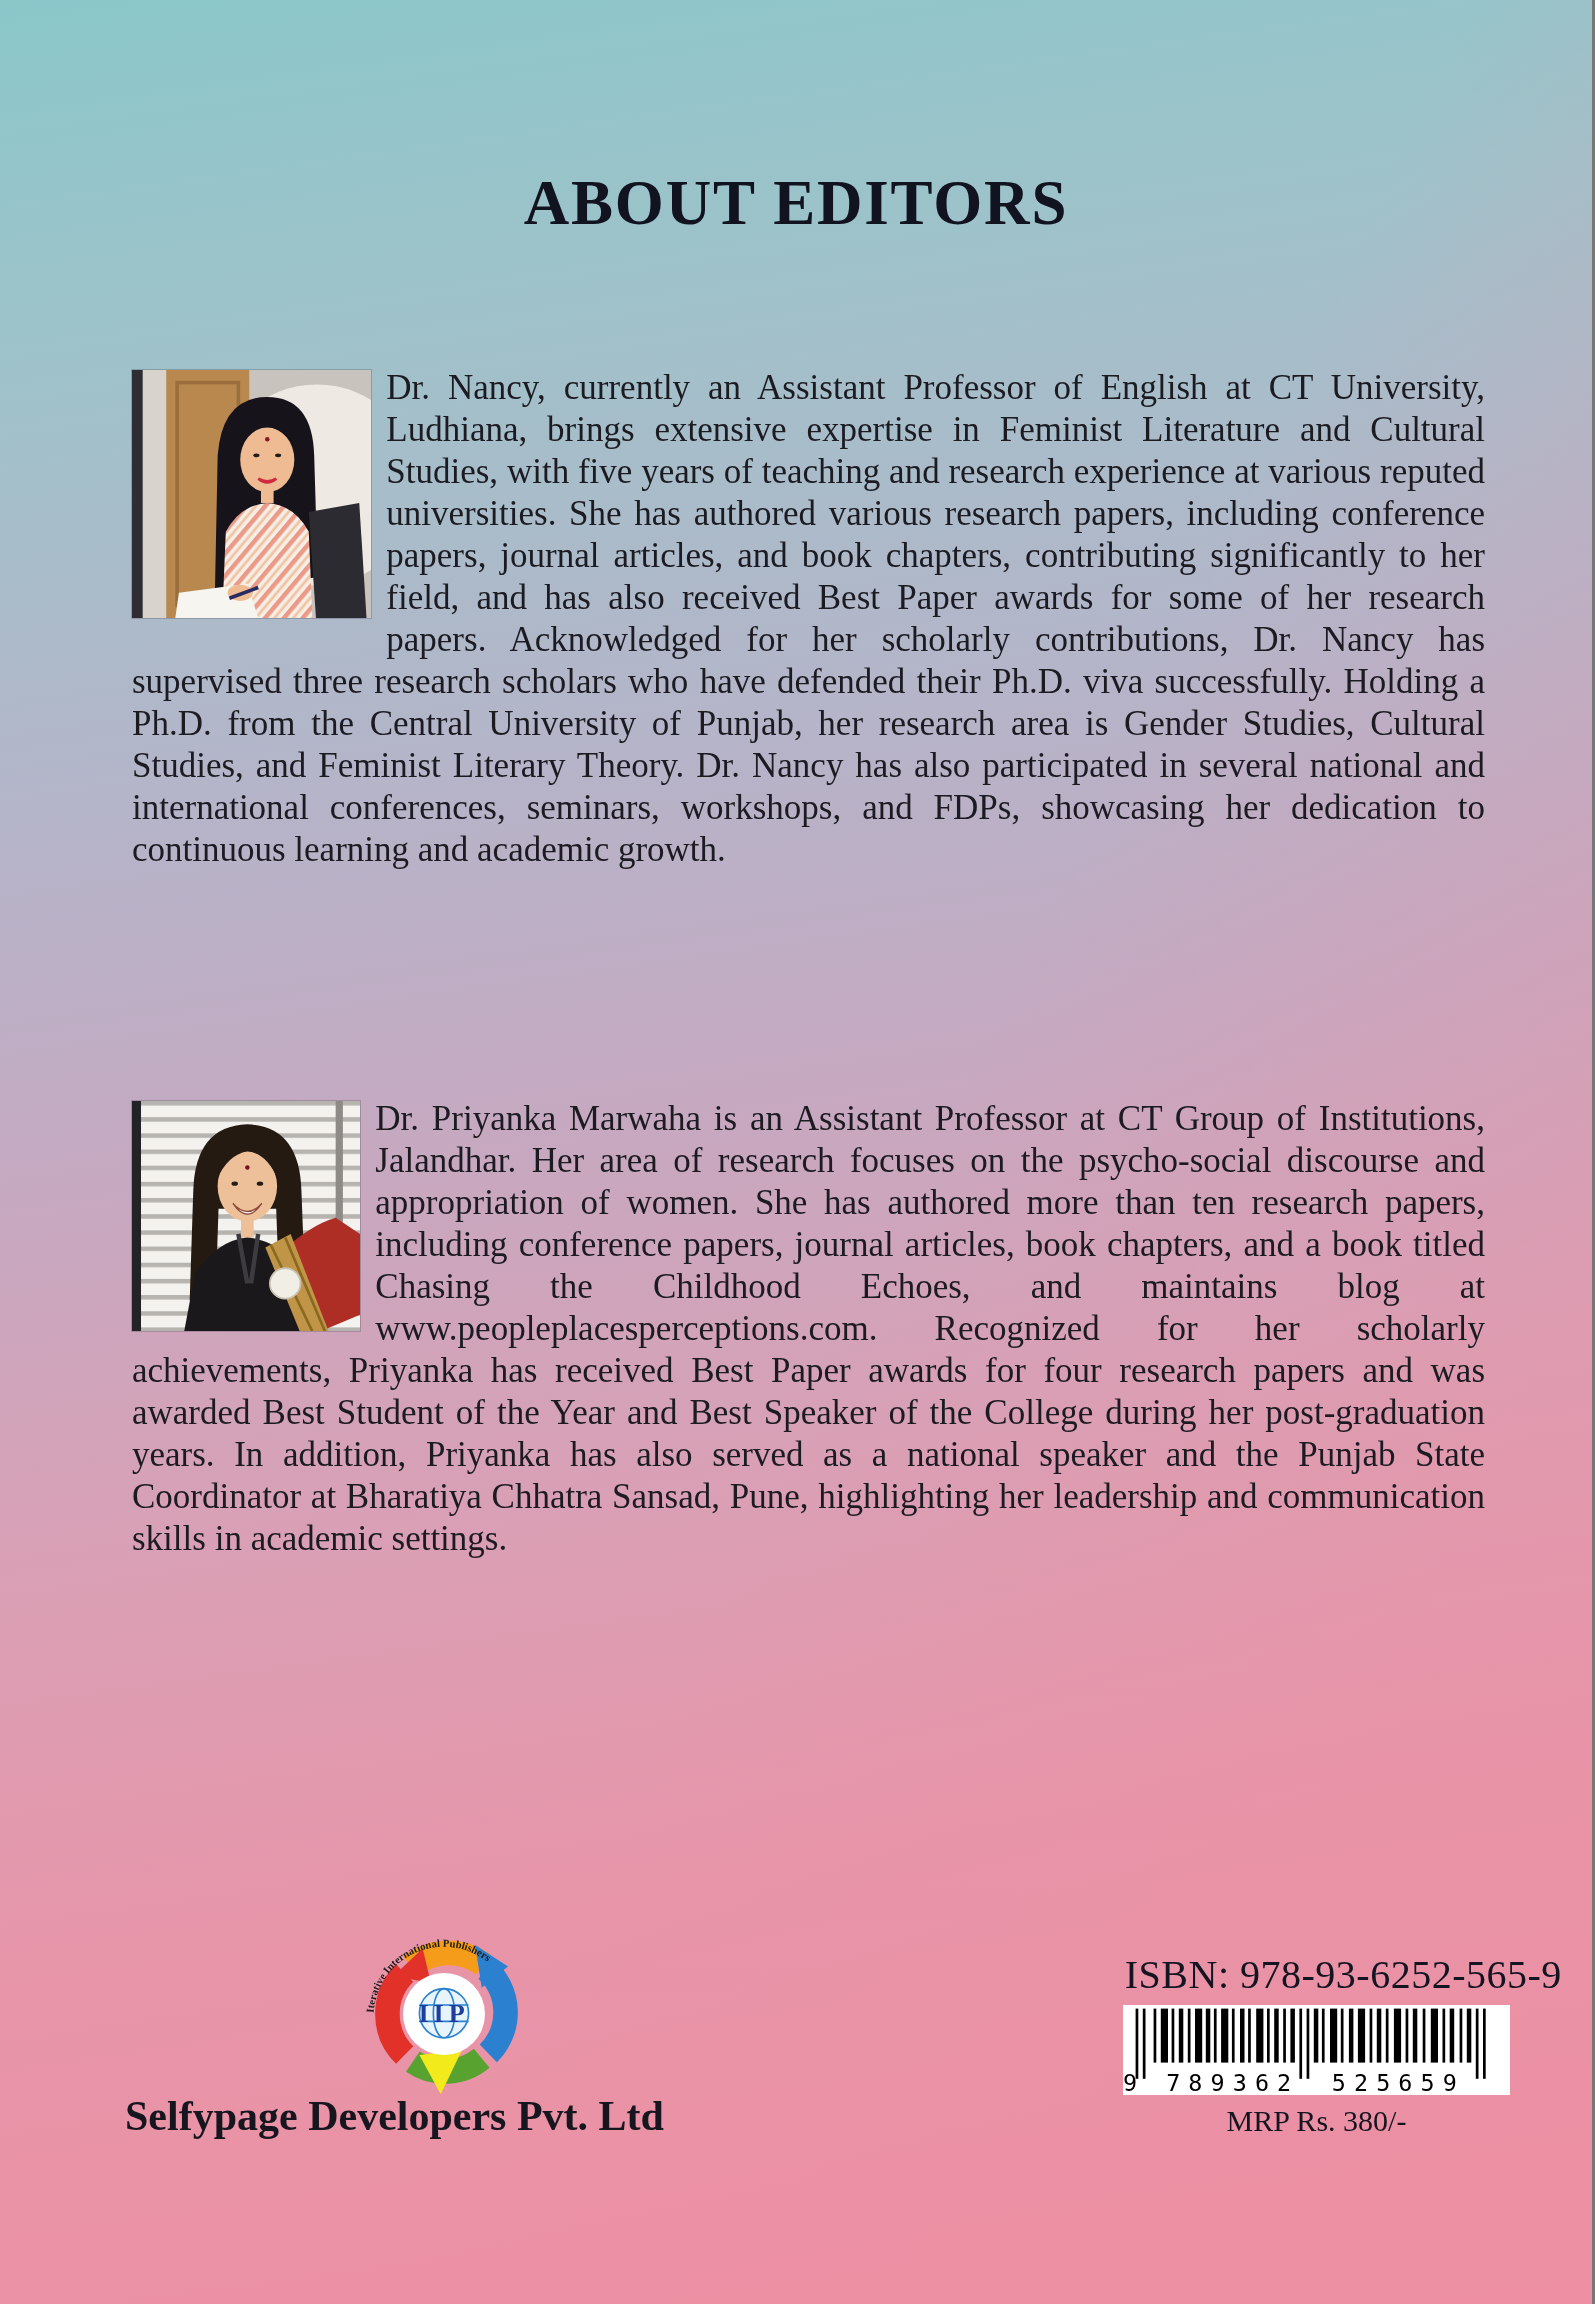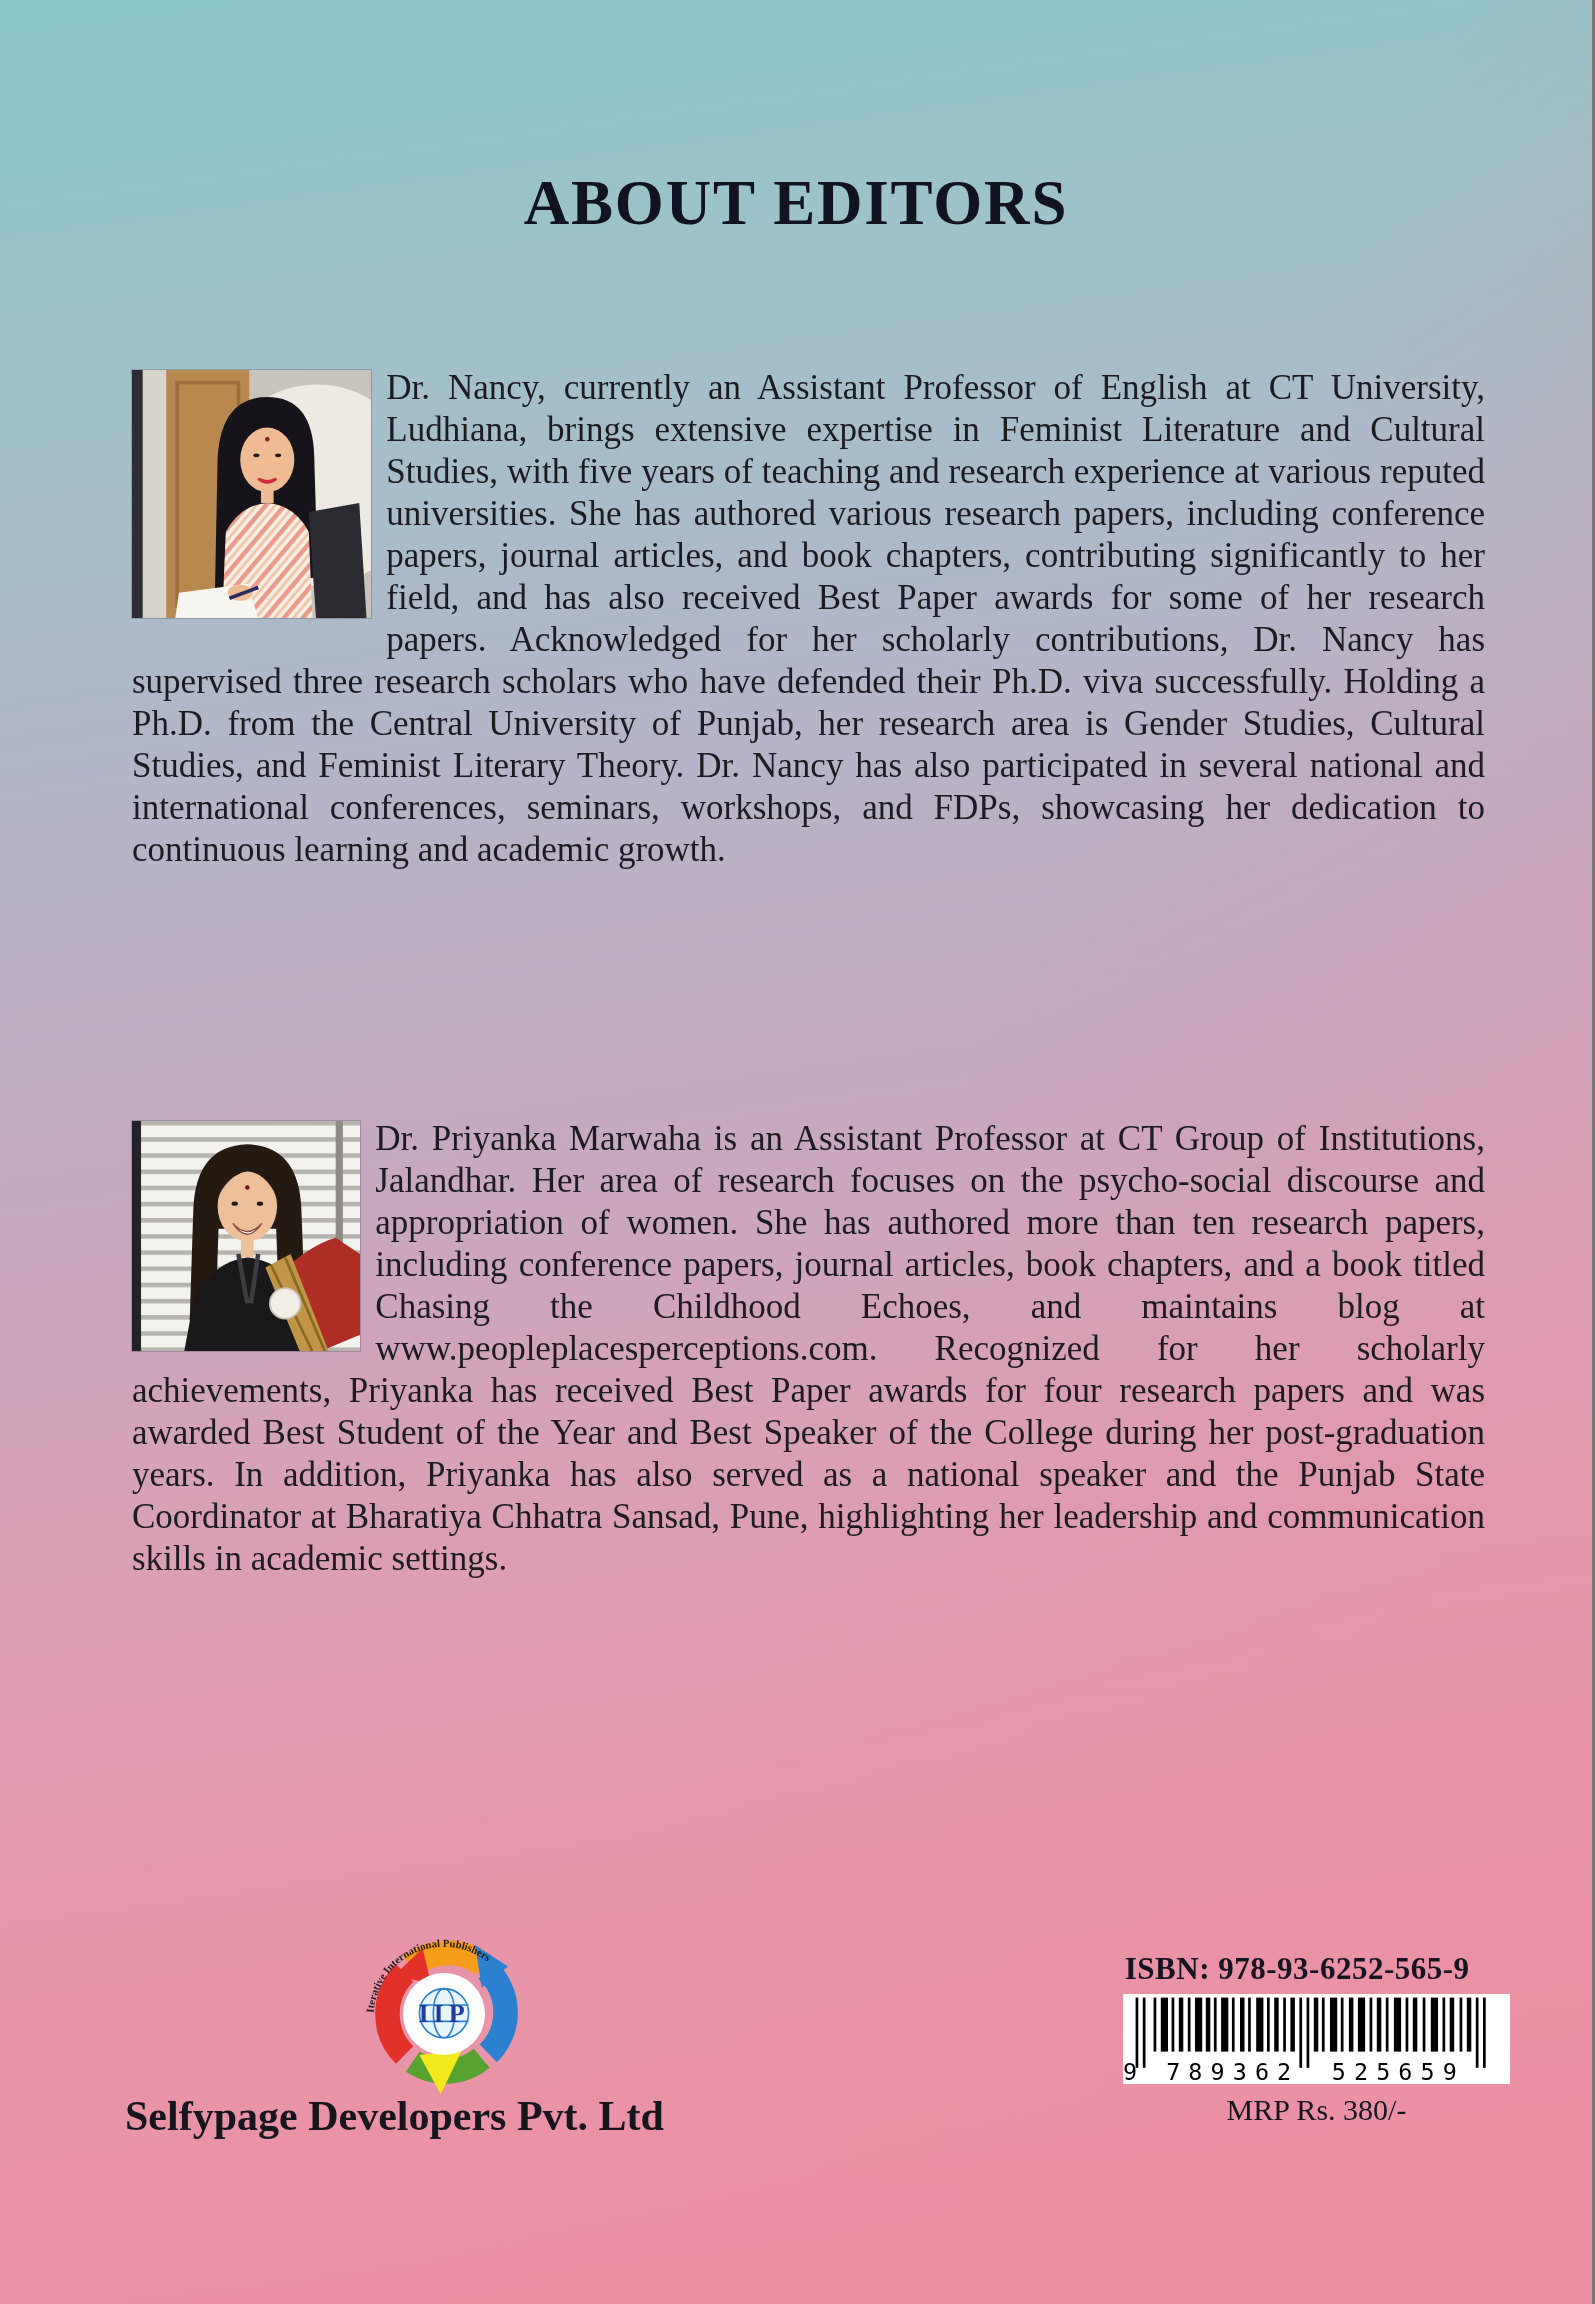--- a/index.html
+++ b/index.html
@@ -18,21 +18,21 @@
   .title{
     position:absolute;top:167px;left:0;width:100%;
     margin:0;text-align:center;
     font-size:63px;font-weight:bold;letter-spacing:1.8px;color:#121320;
   }
   .bio{
     position:absolute;left:132px;width:1353px;
     font-size:35px;line-height:42px;text-align:justify;
   }
   .bio-1{top:367px;}
-  .bio-2{top:1098px;margin-top:20px;}
+  .bio-2{top:1098px;}
   .bio p{margin:0;}
   .b{font-weight:normal;}
   .photo{
     float:left;
     margin:2.7px 15.3px 3.6px 0;
     box-shadow:0 0 0 0.9px rgba(40,40,50,.25);
     line-height:0;
   }
   .photo-1{width:239px;height:248px;}
   .photo-2{width:228px;height:230px;}
@@ -42,21 +42,21 @@
   }
   .logo svg{width:100%;height:100%;}
   .publisher-name{
     position:absolute;left:125px;top:2092px;
     font-size:42px;font-weight:bold;color:#17161e;white-space:nowrap;
   }
   .isbn-block{
     position:absolute;left:1123px;top:1951px;width:391px;
   }
   .isbn-label{
-    font-size:31px;font-weight:bold;color:#151521;
+    font-size:40px;font-weight:normal;color:#151521;
     letter-spacing:0.5px;margin:0 0 7.2px 1.8px;white-space:nowrap;
   }
   .barcode{width:387px;height:90px;line-height:0;}
   .mrp{
     margin-top:9px;width:387px;text-align:center;
     font-size:30px;font-weight:normal;color:#151521;
   }
 </style>
 </head>
 <body>

